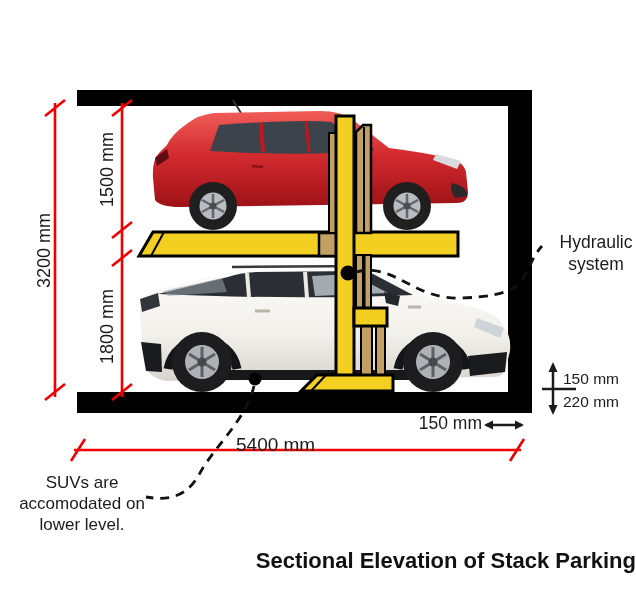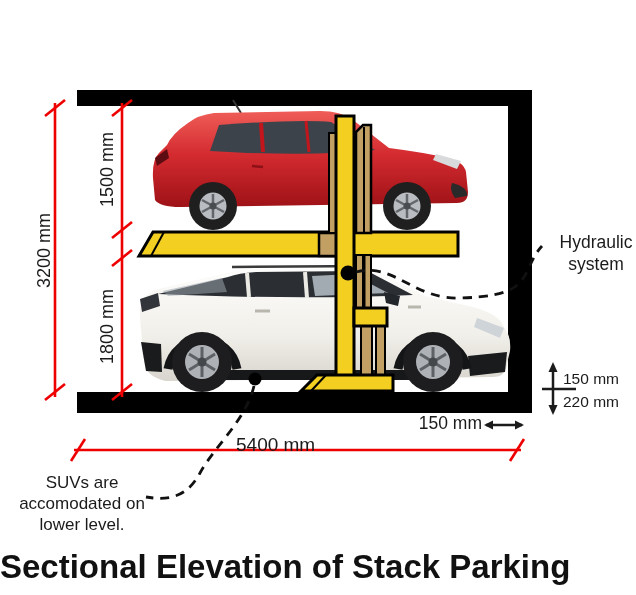--- a/index.html
+++ b/index.html
@@ -9,22 +9,22 @@
   }
   #scene{position:absolute;left:0;top:0;}
   .lbl{position:absolute;white-space:nowrap;}
   .vlbl{width:90px;text-align:center;transform:rotate(-90deg);transform-origin:center;}
   .dim{font-size:18px;color:#1b1b1b;}
   .dim-big{font-size:19px;}
   .small-dim{font-size:15.5px;}
   .callout{font-size:17.5px;text-align:center;line-height:22px;}
   .note{font-size:17px;text-align:center;line-height:21px;width:168px;}
   .title{
-    position:absolute;left:0;top:548px;width:636px;text-align:left;
-    font-size:33px;font-weight:bold;color:#111;
+    position:absolute;left:0;top:548px;width:636px;text-align:right;
+    font-size:22px;font-weight:bold;color:#111;
   }
 </style>
 </head>
 <body>
 
 <div id="stage">
 
   <svg id="scene" width="636" height="595" viewBox="0 0 636 595">
     <defs>
       <linearGradient id="redGrad" x1="0" y1="0" x2="0" y2="1">

